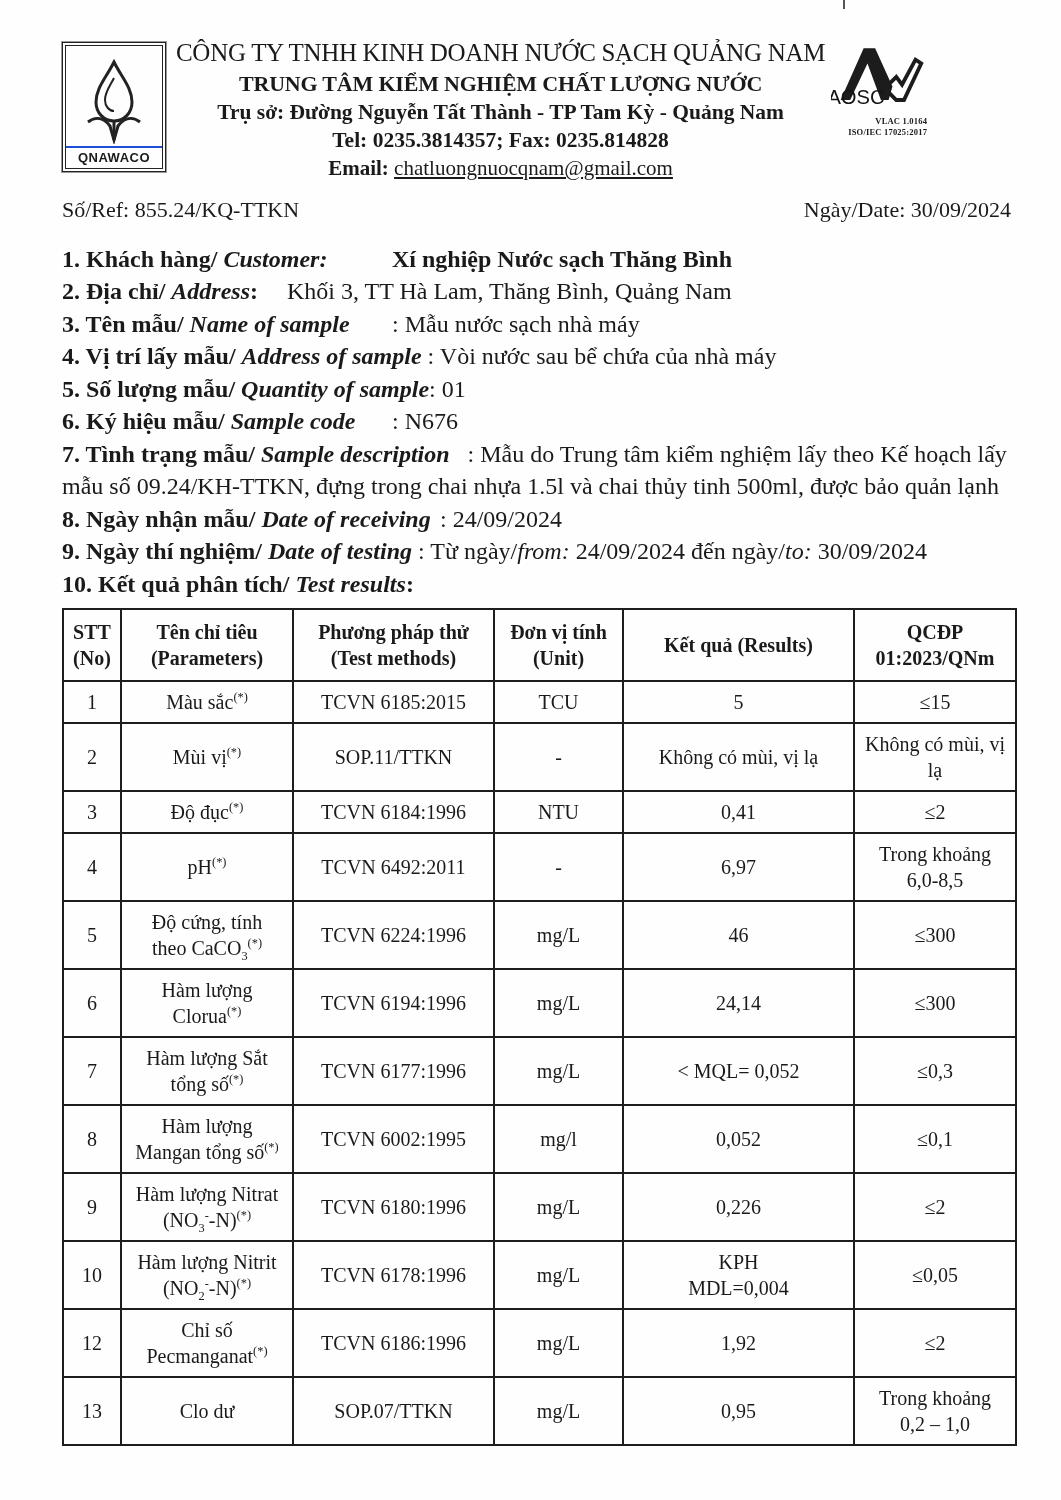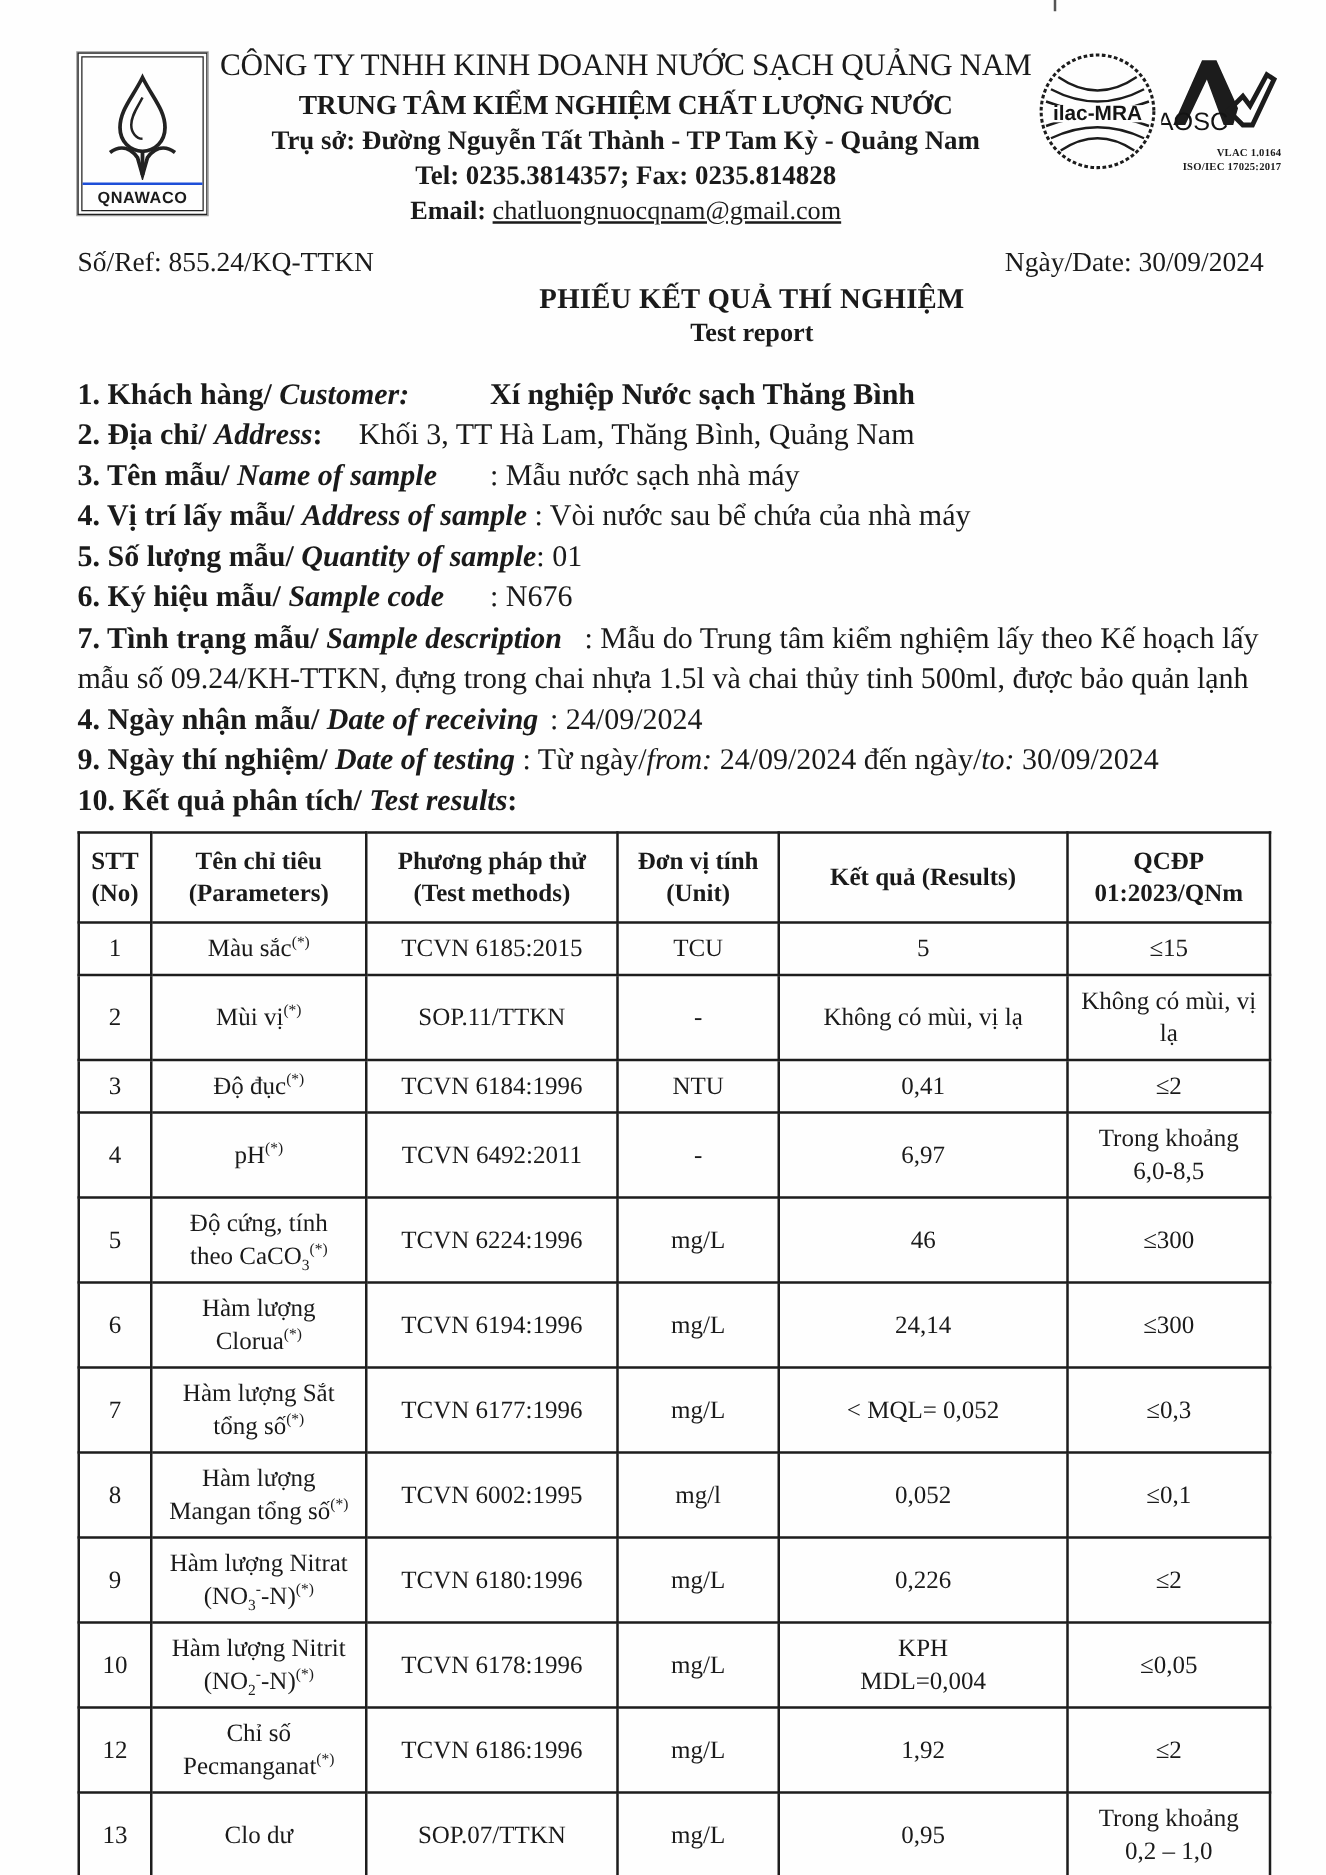--- a/index.html
+++ b/index.html
@@ -91,54 +91,37 @@
       <div class="co2">TRUNG TÂM KIỂM NGHIỆM CHẤT LƯỢNG NƯỚC</div>
       <div class="co3">Trụ sở: Đường Nguyễn Tất Thành - TP Tam Kỳ -  Quảng Nam</div>
       <div class="co4">Tel: 0235.3814357; Fax: 0235.814828</div>
       <div class="co5">
         <span class="lab">Email:</span>
         <span class="mail">chatluongnuocqnam@gmail.com</span>
       </div>
     </div>
 
     <div class="hdr-right">
-      <div class="ilac">
-        <svg width="98" height="102" viewBox="0 0 100 104">
-          <circle cx="50" cy="50" r="46" fill="none" stroke="#1c1c1c" stroke-width="2.5" stroke-dasharray="3 2"></circle>
-          <path d="M18 22 Q50 44 82 22" fill="none" stroke="#1c1c1c" stroke-width="2"></path>
-          <path d="M12 32 Q50 52 88 32" fill="none" stroke="#1c1c1c" stroke-width="2"></path>
-          <path d="M8 42 Q50 58 92 42" fill="none" stroke="#1c1c1c" stroke-width="2"></path>
-          <path d="M8 62 Q50 46 92 62" fill="none" stroke="#1c1c1c" stroke-width="2"></path>
-          <path d="M12 72 Q50 54 88 72" fill="none" stroke="#1c1c1c" stroke-width="2"></path>
-          <path d="M20 82 Q50 62 80 82" fill="none" stroke="#1c1c1c" stroke-width="2"></path>
-          <rect x="8" y="45" width="84" height="14" fill="#fefefe"></rect>
-          <text x="50" y="57" text-anchor="middle" font-size="17" font-weight="bold" font-family="Liberation Sans, sans-serif" fill="#141414">ilac-MRA</text>
-        </svg>
-      </div>
       <div class="aosc">
         <svg width="96" height="72" viewBox="0 0 100 74">
           <path d="M10 62 L34 8 L46 8 L64 48 L60 62 L52 62 L38 24 L20 62 Z" fill="#1c1c1c"></path>
           <path d="M56 50 L68 38 L74 46 L88 20 L94 24 L76 62 L68 62 Z" fill="none" stroke="#1c1c1c" stroke-width="4"></path>
           <text x="26" y="66" text-anchor="middle" font-size="21" font-family="Liberation Sans, sans-serif" fill="#141414">AOSC</text>
         </svg>
         <div class="tiny">VLAC 1.0164</div>
         <div class="tiny">ISO/IEC 17025:2017</div>
       </div>
     </div>
   </div>
 
   <div class="meta">
     <span>Số/Ref: 855.24/KQ-TTKN</span>
     <span>Ngày/Date: 30/09/2024</span>
   </div>
 
-  <div class="titles">
-    <div class="title-vi">PHIẾU KẾT QUẢ THÍ NGHIỆM</div>
-    <div class="title-en">Test report</div>
-  </div>
 
   <div class="info">
     <div class="row">
       <b class="lblw330"><span>1. Khách hàng/ </span><i>Customer:</i></b><span class="valbold">Xí nghiệp Nước sạch Thăng Bình</span>
     </div>
     <div class="row">
       <b class="lblw225"><span>2. Địa chỉ/ </span><i>Address</i><span>:</span></b><span>Khối 3, TT Hà Lam, Thăng Bình, Quảng Nam</span>
     </div>
     <div class="row">
       <b class="lblw330"><span>3. Tên mẫu/ </span><i>Name of sample</i></b>: <span>Mẫu nước sạch nhà máy</span>
@@ -149,21 +132,21 @@
     <div class="row">
       <b><span>5. Số lượng mẫu/ </span><i>Quantity of sample</i></b>: <span>01</span>
     </div>
     <div class="row">
       <b class="lblw330"><span>6. Ký hiệu mẫu/ </span><i>Sample code</i></b>: <span>N676</span>
     </div>
     <div class="row">
       <b><span>7. Tình trạng mẫu/ </span><i>Sample description</i></b>&nbsp;&nbsp; : <span>Mẫu do Trung tâm kiểm nghiệm lấy theo Kế hoạch lấy mẫu số 09.24/KH-TTKN, đựng trong chai nhựa 1.5l và chai thủy tinh 500ml, được bảo quản lạnh</span>
     </div>
     <div class="row">
-      <b class="lblw378"><span>4. Ngày nhận mẫu/ </span><i>Date of receiving</i></b>: <span>24/09/2024</span>
+      <b class="lblw378"><span>8. Ngày nhận mẫu/ </span><i>Date of receiving</i></b>: <span>24/09/2024</span>
     </div>
     <div class="row">
       <b><span>9. Ngày thí nghiệm/ </span><i>Date of testing</i></b> : <span><span>Từ ngày/</span><i>from:</i><span> 24/09/2024  đến ngày/</span><i>to:</i><span> 30/09/2024</span></span>
     </div>
     <div class="row">
       <b><span>10. Kết quả phân tích/ </span><i>Test results</i><span>:</span></b>
     </div>
   </div>
 
   <table class="results">

